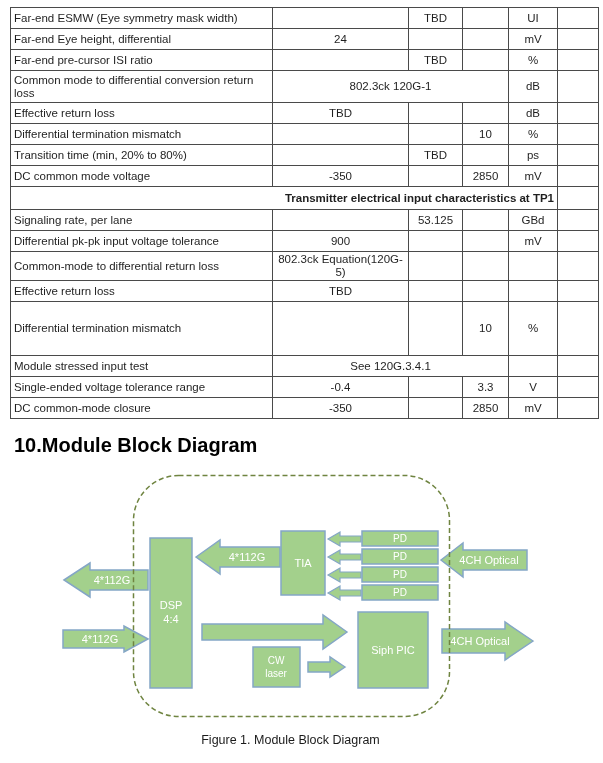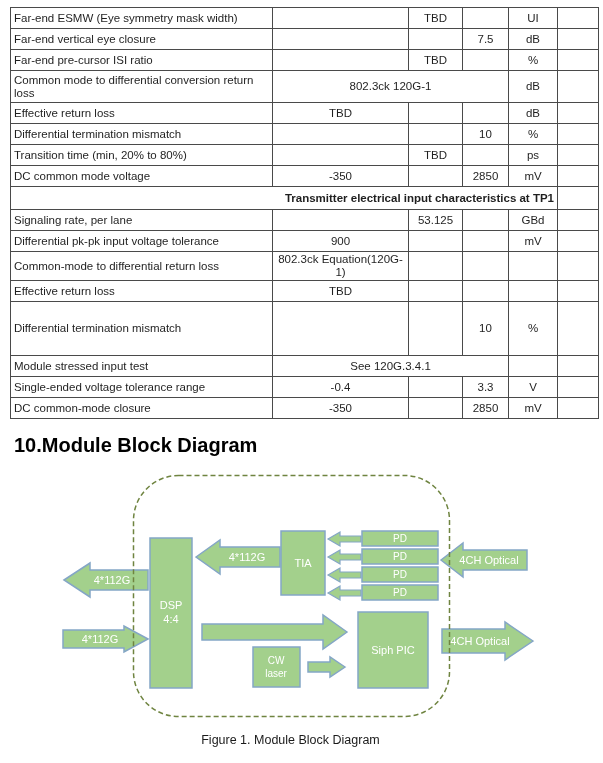--- a/index.html
+++ b/index.html
@@ -39,25 +39,25 @@
   <tbody>
     <tr class="h20">
       <td class="c1">Far-end ESMW (Eye symmetry mask width)</td>
       <td class="cc"></td>
       <td class="cc">TBD</td>
       <td class="cc"></td>
       <td class="cc">UI</td>
       <td class="cc"></td>
     </tr>
     <tr class="h20">
-      <td class="c1">Far-end vertical eye closure</td>
-      <td class="cc"></td>
-      <td class="cc"></td>
-      <td class="cc">7.5</td>
-      <td class="cc">dB</td>
+      <td class="c1">Far-end Eye height, differential</td>
+      <td class="cc">24</td>
+      <td class="cc"></td>
+      <td class="cc"></td>
+      <td class="cc">mV</td>
       <td class="cc"></td>
     </tr>
     <tr class="h20">
       <td class="c1">Far-end pre-cursor ISI ratio</td>
       <td class="cc"></td>
       <td class="cc">TBD</td>
       <td class="cc"></td>
       <td class="cc">%</td>
       <td class="cc"></td>
     </tr>
@@ -114,21 +114,21 @@
     <tr class="h20">
       <td class="c1">Differential pk-pk input voltage tolerance</td>
       <td class="cc">900</td>
       <td class="cc"></td>
       <td class="cc"></td>
       <td class="cc">mV</td>
       <td class="cc"></td>
     </tr>
     <tr class="h20">
       <td class="c1">Common-mode to differential return loss</td>
-      <td class="cc">802.3ck Equation(120G-1)</td>
+      <td class="cc">802.3ck Equation(120G-5)</td>
       <td class="cc"></td>
       <td class="cc"></td>
       <td class="cc"></td>
       <td class="cc"></td>
     </tr>
     <tr class="h20">
       <td class="c1">Effective return loss</td>
       <td class="cc">TBD</td>
       <td class="cc"></td>
       <td class="cc"></td>

